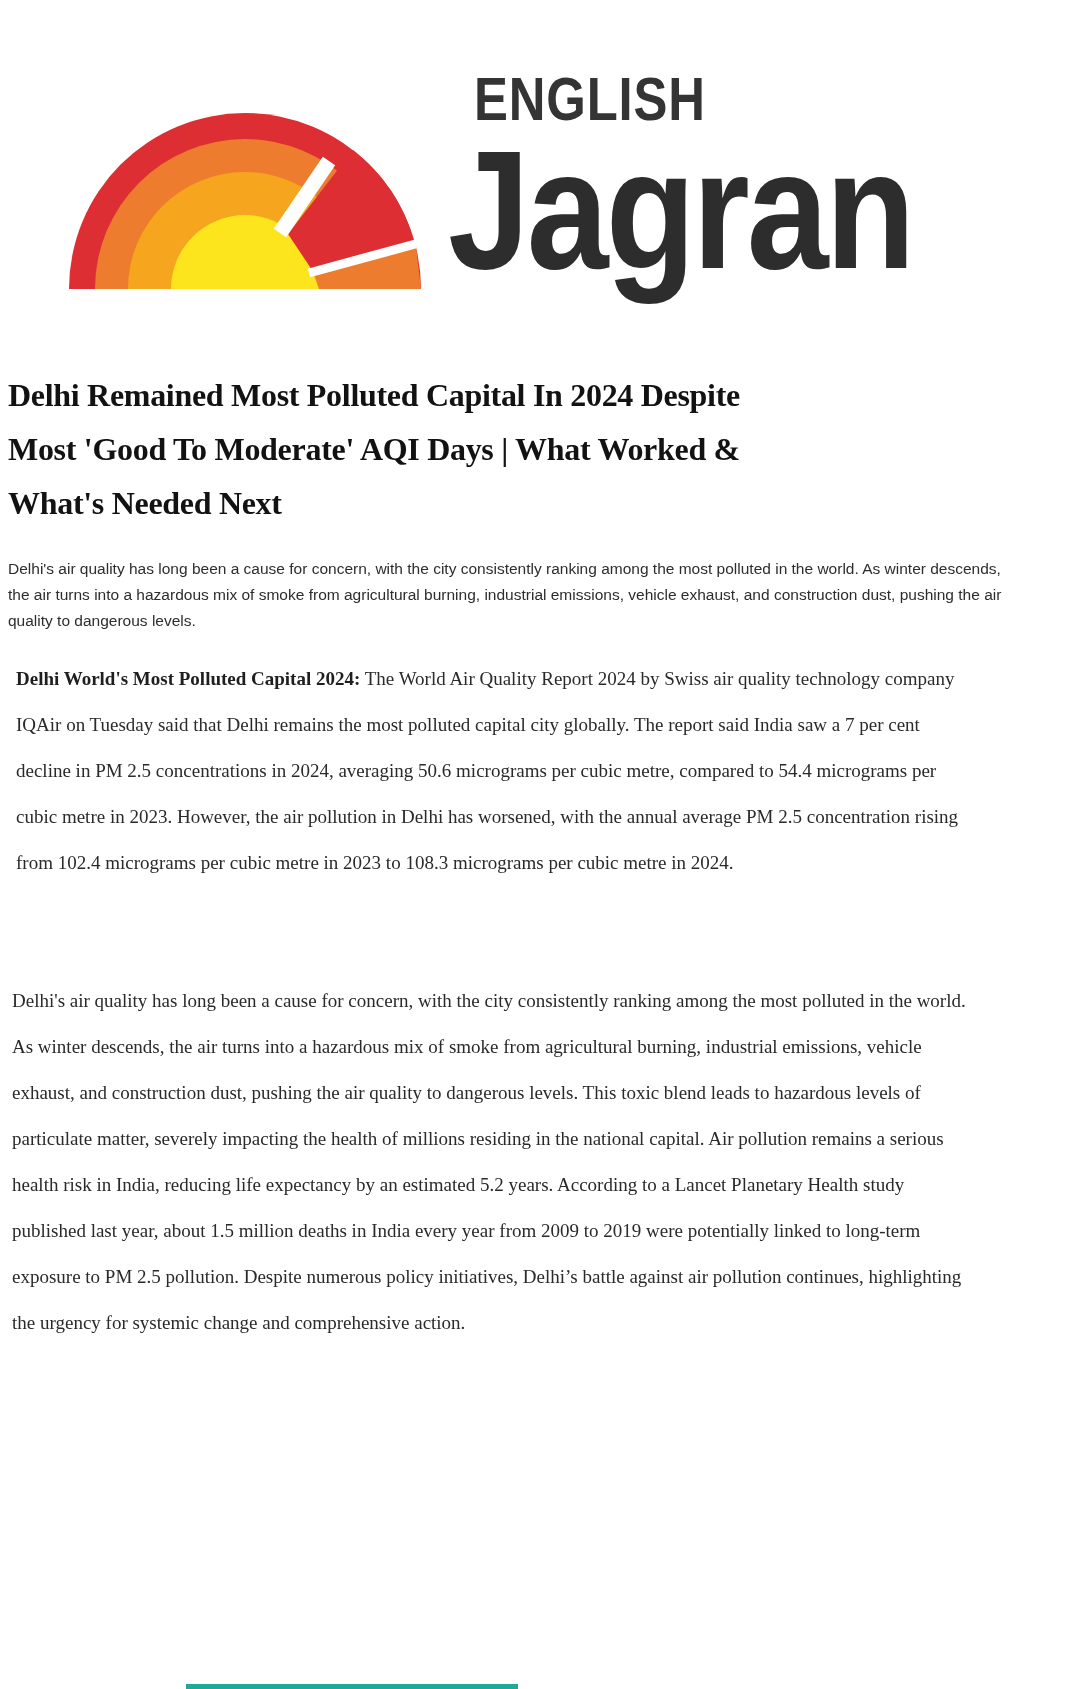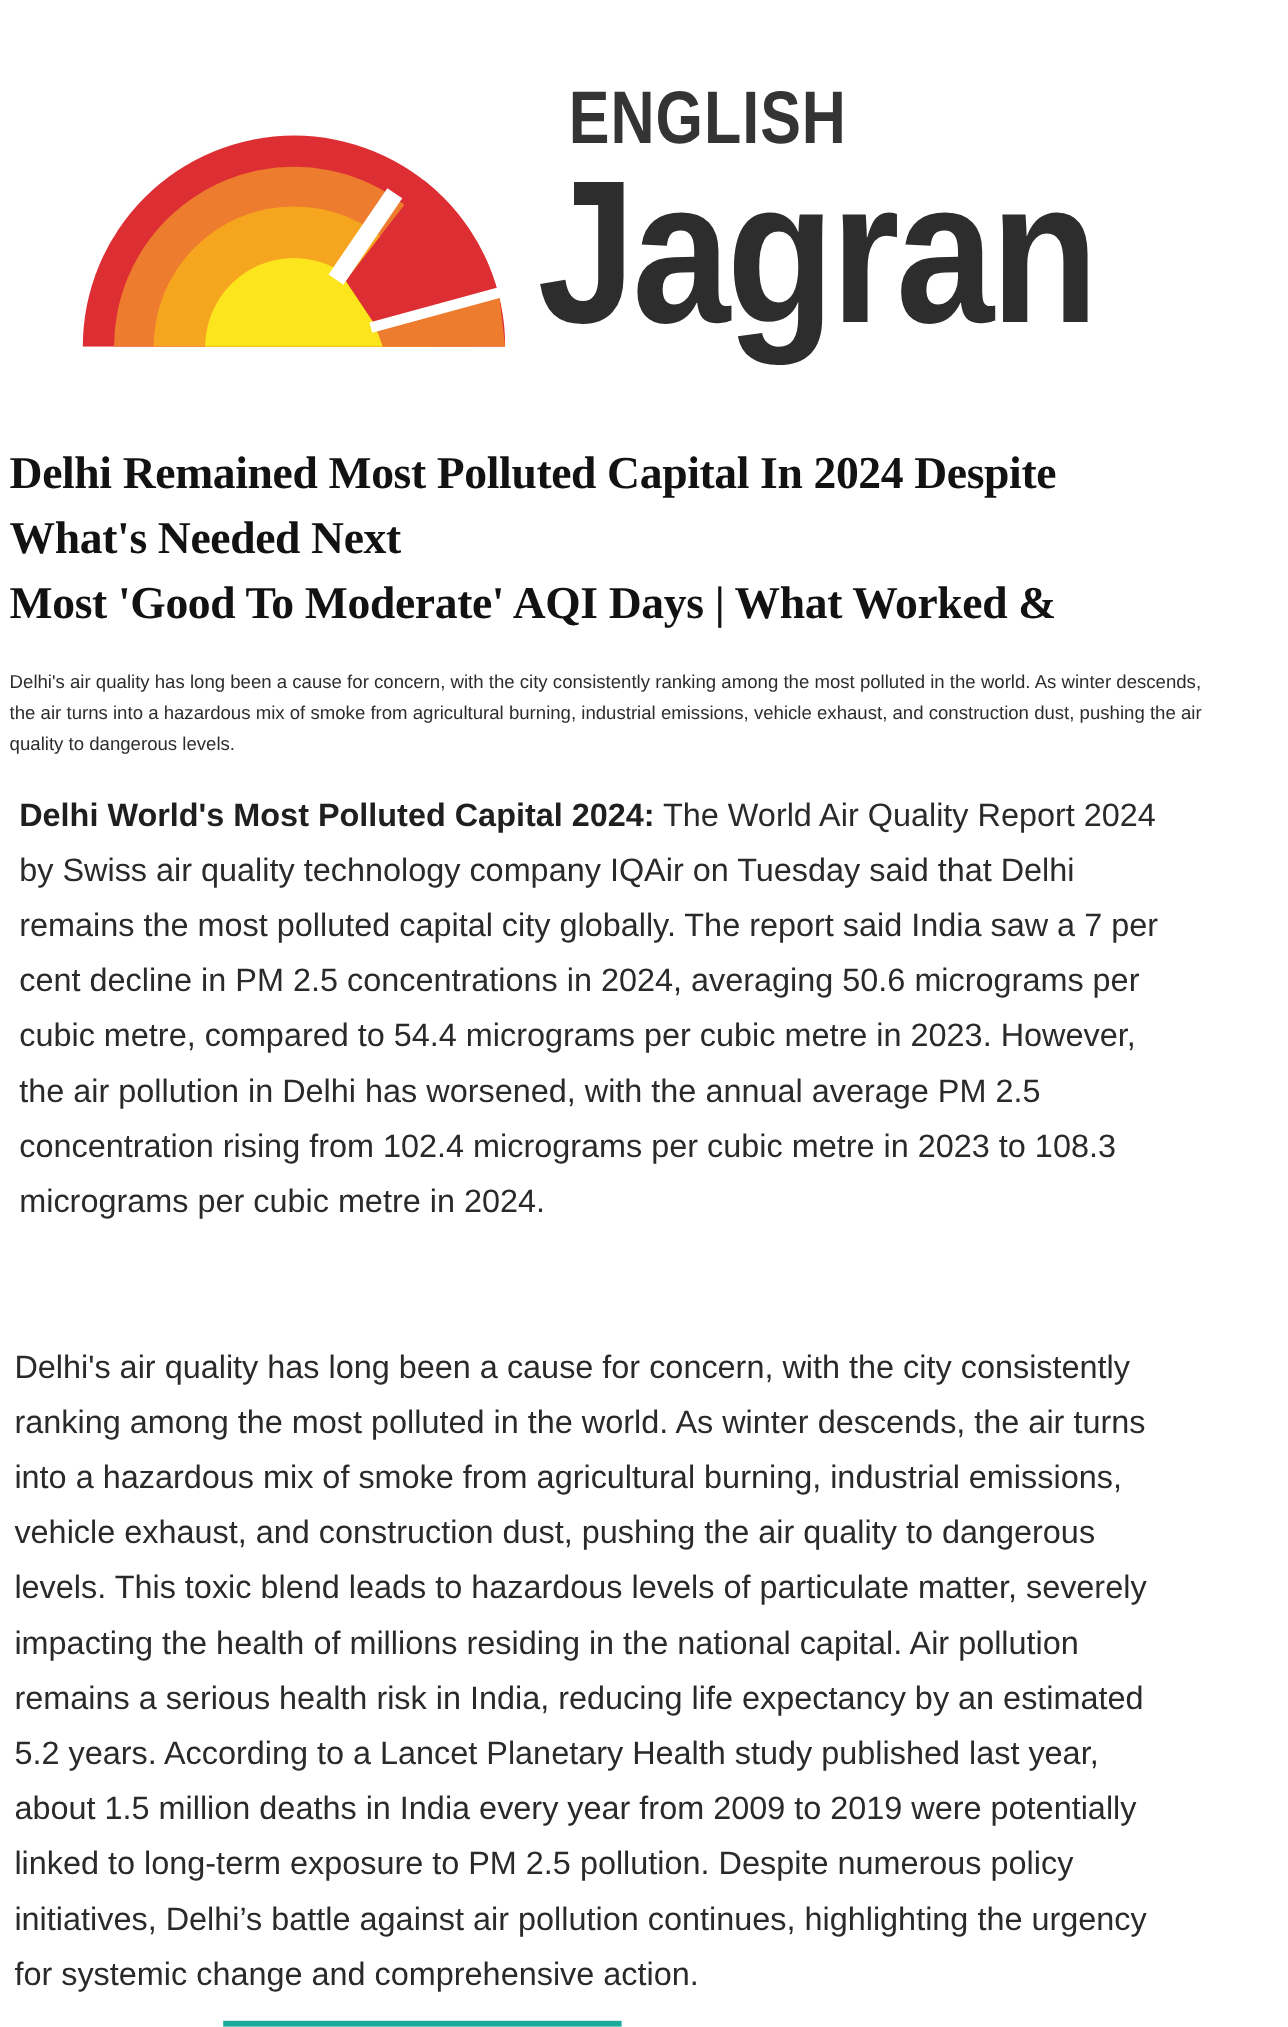--- a/index.html
+++ b/index.html
@@ -24,32 +24,32 @@
   .brand-main{
     position:absolute; left:448px; top:128px;
     font-size:150px; font-weight:bold; color:#2d2d2d; letter-spacing:-3px;
     transform:scale(0.98,1.13); transform-origin:left bottom; line-height:1; white-space:nowrap;
   }
   
   .headline{
     margin:20px 8px 0 8px;
     font-family:"Liberation Serif", serif;
     font-weight:bold; color:#121212;
-    font-size:38px; line-height:54px; letter-spacing:-0.3px;
+    font-size:32px; line-height:54px; letter-spacing:-0.3px;
   }
   .headline .line{display:block;}
   
   .standfirst{
     margin:26px 8px 0 8px; max-width:995px;
     font-size:15.5px; line-height:26px; color:#2d2d2d;
   }
   
   .body-para{
     margin:0 8px 0 12px; max-width:958px;
-    font-size:27px; line-height:46px; color:#2a2a2a;
+    font-size:19px; line-height:46px; color:#2a2a2a;font-family:Liberation Serif, serif;
   }
   .para-1{margin-top:22px; padding-left:4px;}
   .para-2{margin-top:92px;}
   .lead-in{font-weight:bold; color:#1f1f1f;}
   
   .progress-strip{
     position:absolute; left:186px; top:1684px; width:332px; height:5px;
     background:var(--accent-teal);
   }
 </style>
@@ -70,22 +70,22 @@
       <line x1="244" y1="202" x2="354" y2="172" stroke="#ffffff" stroke-width="9"></line>
       <path d="M172,218 L190,218 L181,227 Z" style="fill:var(--logo-red)"></path>
     </svg>
     <span class="brand-top">ENGLISH</span>
     <span class="brand-main">Jagran</span>
   </a>
 </div>
 
 <h1 class="headline">
   <span class="line">Delhi Remained Most Polluted Capital In 2024 Despite</span>
+  <span class="line">Most 'Good To Moderate' AQI Days | What Worked &amp;</span>
   <span class="line">What's Needed Next</span>
-  <span class="line">Most 'Good To Moderate' AQI Days | What Worked &amp;</span>
 </h1>
 
 <p class="standfirst">Delhi's air quality has long been a cause for concern, with the city consistently ranking among the most polluted in the world. As winter descends, the air turns into a hazardous mix of smoke from agricultural burning, industrial emissions, vehicle exhaust, and construction dust, pushing the air quality to dangerous levels.</p>
 
 <p class="body-para para-1"><span class="lead-in">Delhi World's Most Polluted Capital 2024:</span><span> The World Air Quality Report 2024 by Swiss air quality technology company IQAir on Tuesday said that Delhi remains the most polluted capital city globally. The report said India saw a 7 per cent decline in PM 2.5 concentrations in 2024, averaging 50.6 micrograms per cubic metre, compared to 54.4 micrograms per cubic metre in 2023. However, the air pollution in Delhi has worsened, with the annual average PM 2.5 concentration rising from 102.4 micrograms per cubic metre in 2023 to 108.3 micrograms per cubic metre in 2024.</span></p>
 
 <p class="body-para para-2"><span>Delhi's air quality has long been a cause for concern, with the city consistently ranking among the most polluted in the world. As winter descends, the air turns into a hazardous mix of smoke from agricultural burning, industrial emissions, vehicle exhaust, and construction dust, pushing the air quality to dangerous levels. This toxic blend leads to hazardous levels of particulate matter, severely impacting the health of millions residing in the national capital. Air pollution remains a serious health risk in India, reducing life expectancy by an estimated 5.2 years. According to a Lancet Planetary Health study published last year, about 1.5 million deaths in India every year from 2009 to 2019 were potentially linked to long-term exposure to PM 2.5 pollution. Despite numerous policy initiatives, Delhi’s battle against air pollution continues, highlighting the urgency for systemic change and comprehensive action.</span></p>
 
 <div class="progress-strip"></div>
 

